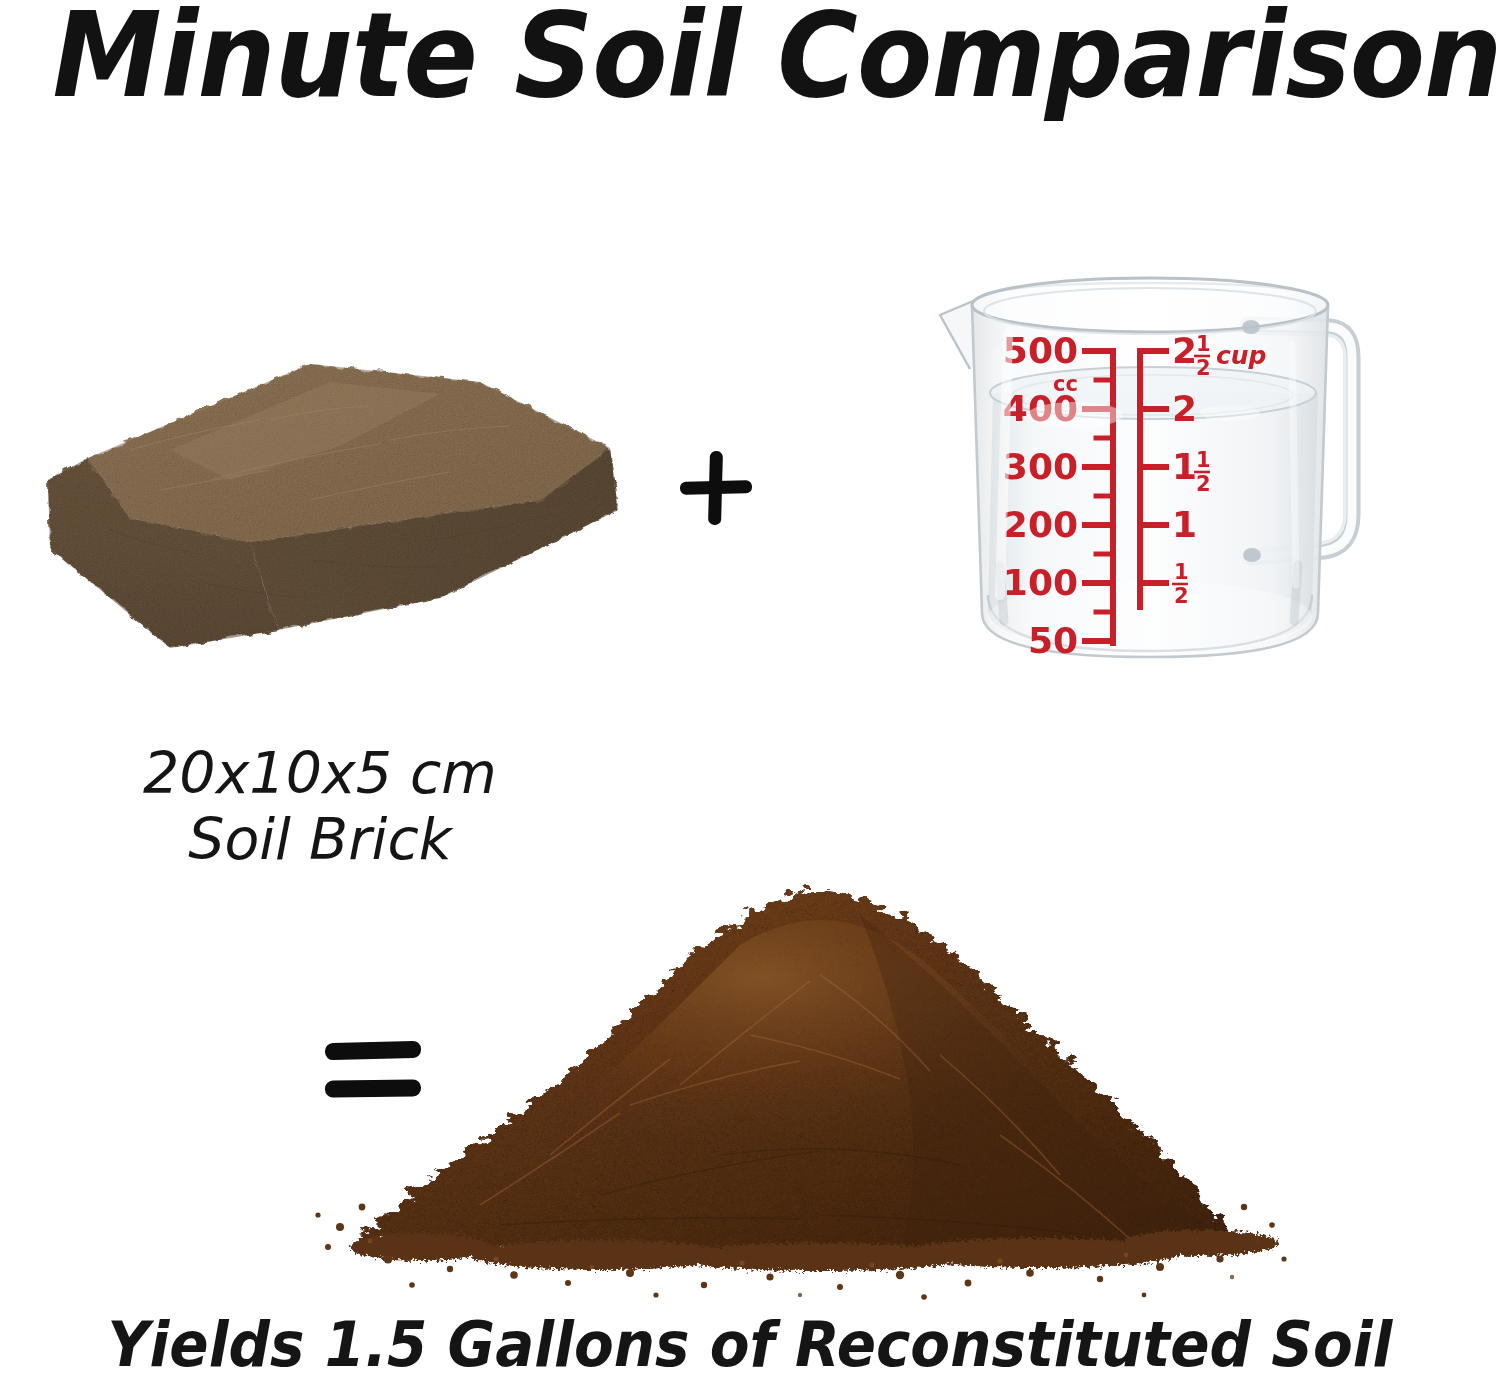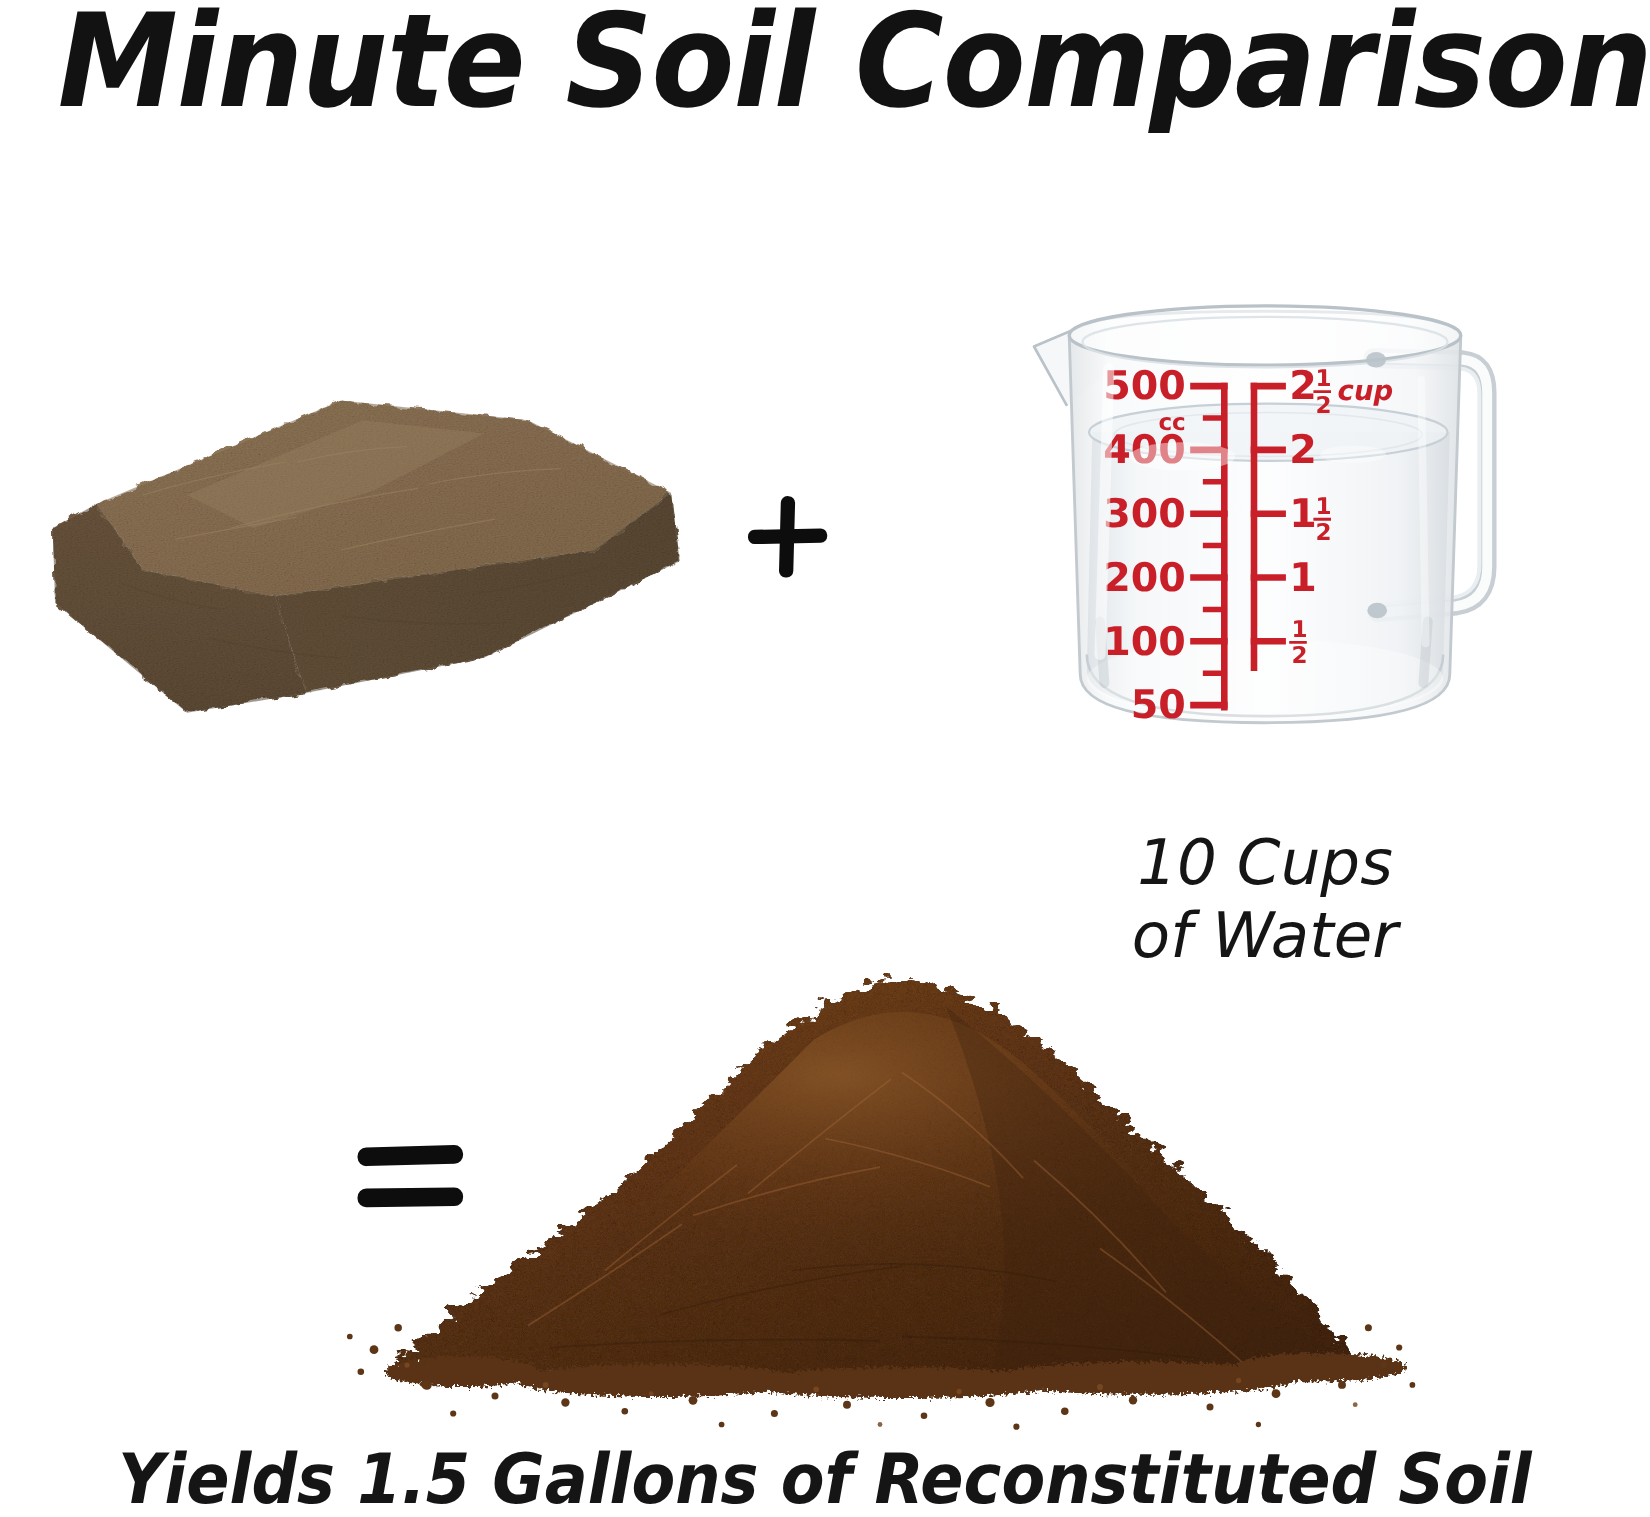--- a/index.html
+++ b/index.html
@@ -340,23 +340,23 @@
       <path d="M272,319 L288,319" stroke="#c81f28" stroke-width="2.6"></path>
       <text class="scale-num" x="274" y="338" font-size="21">2</text>
 
       <path d="M108,70 L100,330" stroke="#ffffff" stroke-width="10" opacity="0.55" stroke-linecap="round"></path>
       <path d="M392,80 L396,320" stroke="#ffffff" stroke-width="7" opacity="0.4" stroke-linecap="round"></path>
       <ellipse cx="175" cy="150" rx="48" ry="13" fill="#ffffff" opacity="0.45"></ellipse>
       <ellipse cx="330" cy="148" rx="30" ry="8" fill="#ffffff" opacity="0.35"></ellipse>
     </svg>
   </div>
 
-
-  <div id="water-caption" class="caption">10 Cups
-of Water</div>
+  <div id="brick-caption" class="caption">20x10x5 cm
+Soil Brick</div>
+
 
   <div id="equals-sign">
     <div class="eq-bar eq-top"></div>
     <div class="eq-bar eq-bot"></div>
   </div>
 
   <div id="soil-pile">
     <svg viewBox="0 0 990 450" xmlns="http://www.w3.org/2000/svg">
       <defs>
         <linearGradient id="pileGrad" x1="0.15" y1="0" x2="0.85" y2="1">

